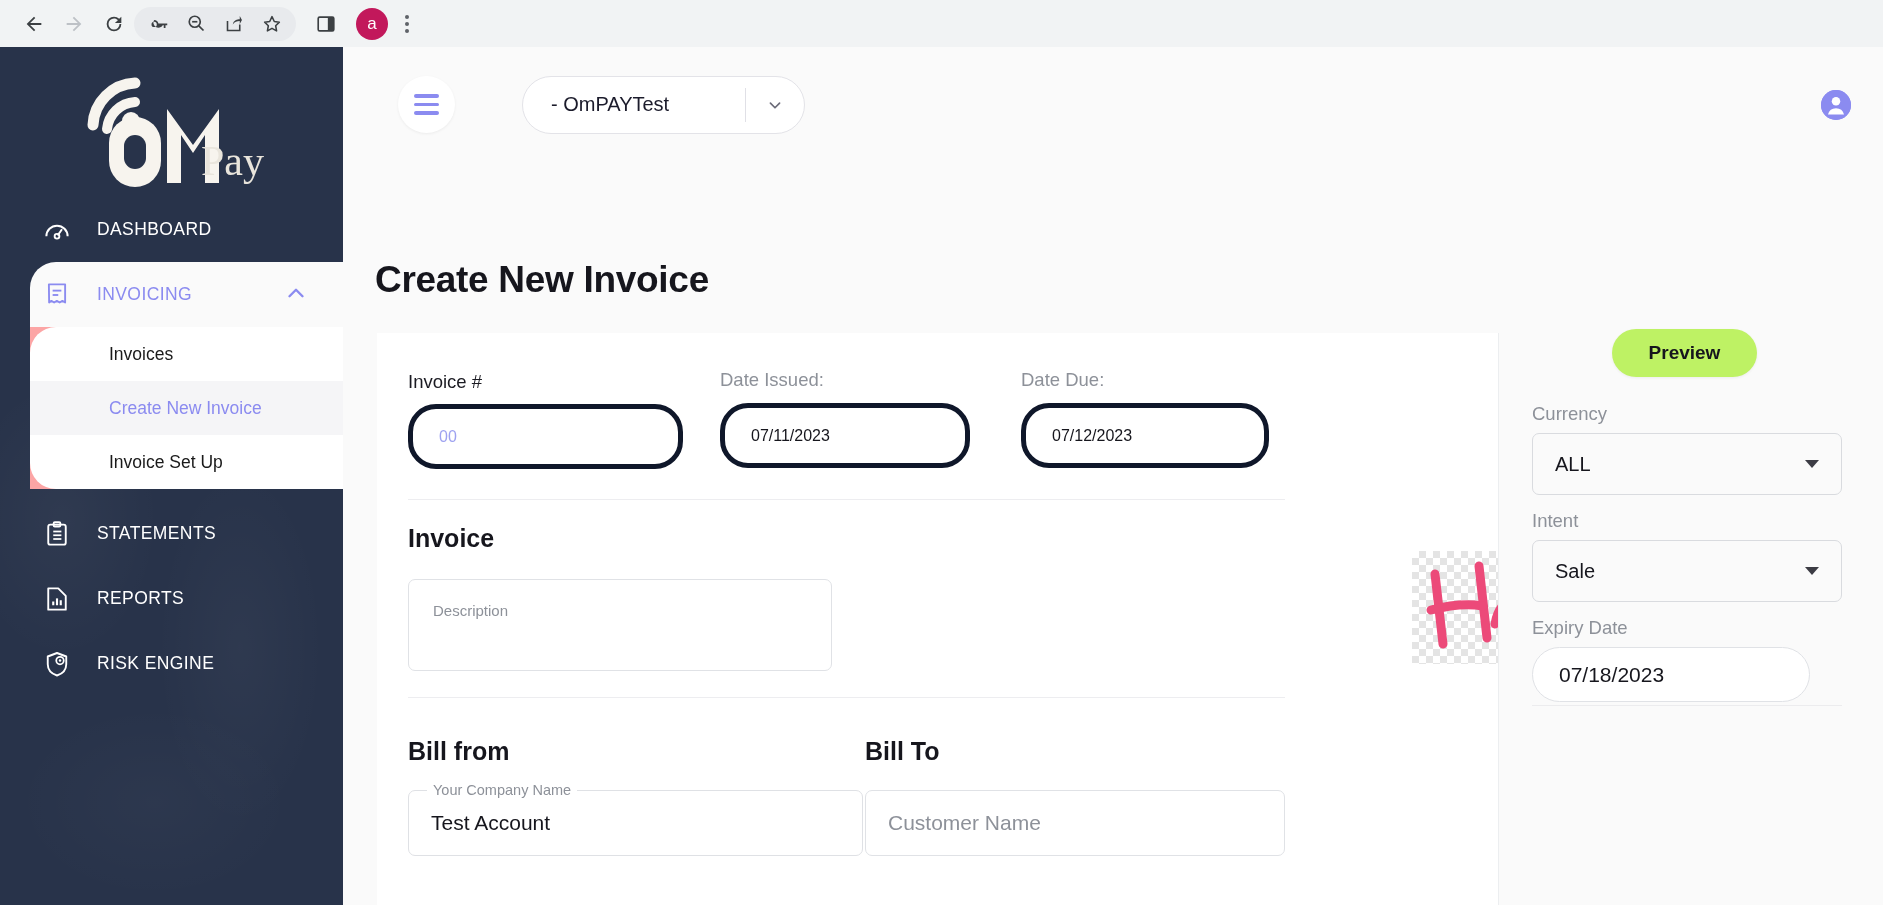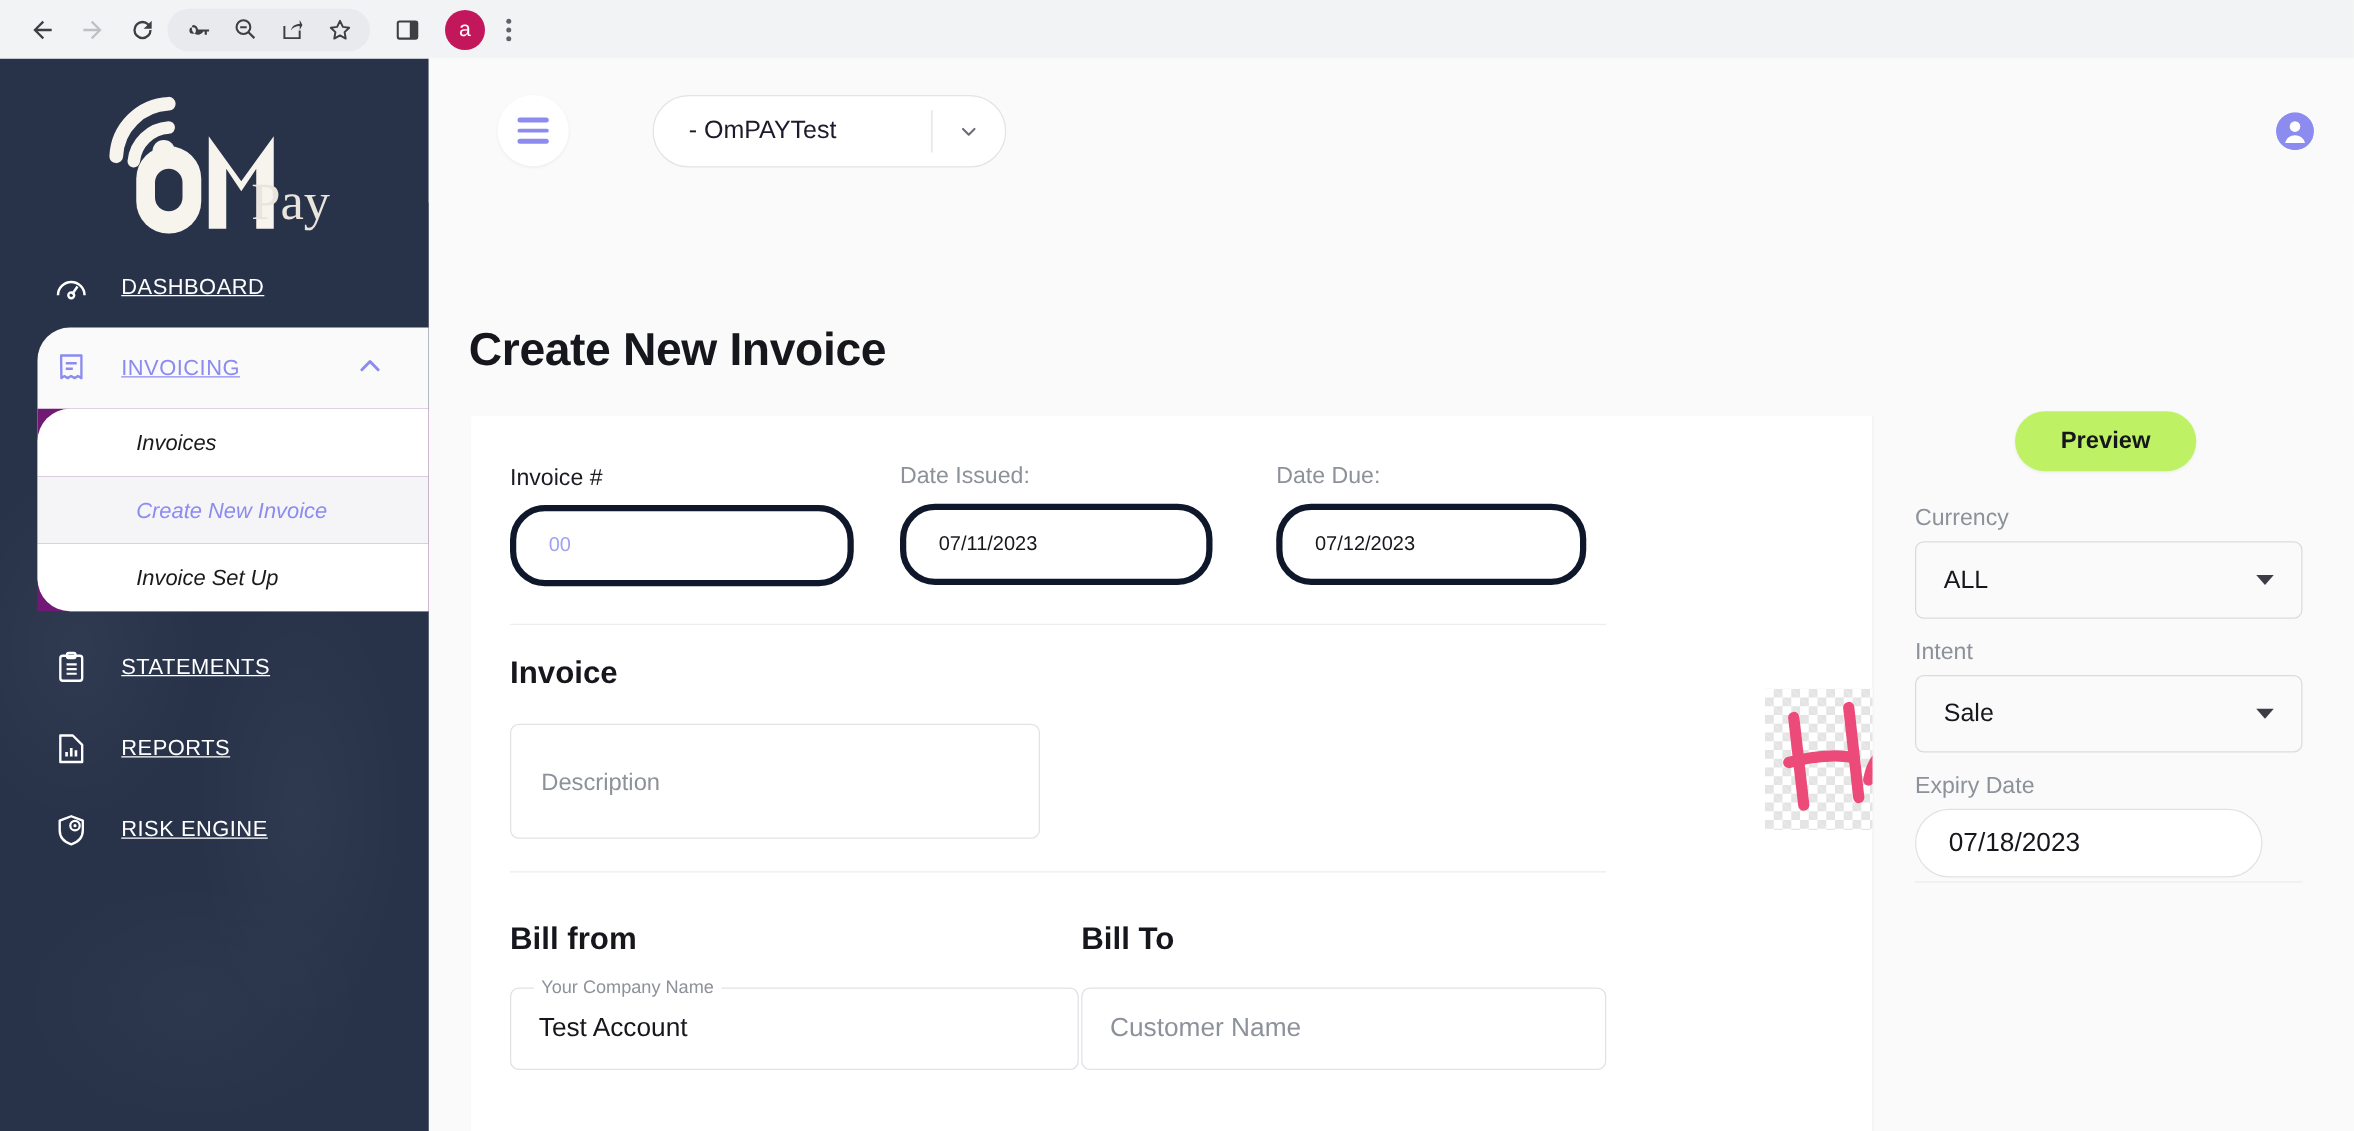--- a/index.html
+++ b/index.html
@@ -90,21 +90,20 @@
     height: 150px;
     display: flex; align-items: center; justify-content: center;
     padding-top: 12px;
   }
   .nav-list { position: relative; z-index: 2; }
   .nav-item {
     display: flex; align-items: center;
     height: 65px; padding-left: 42px;
     color: #ffffff;
     position: relative;
-    text-decoration: underline;
   }
   .nav-item .nav-icon {
     width: 34px; flex: 0 0 34px;
     display: flex; align-items: center; justify-content: flex-start;
   }
   .nav-item .nav-label {
     font-size: 17.5px; letter-spacing: .4px;
     margin-left: 21px; white-space: nowrap;
   }
 
@@ -116,21 +115,21 @@
     border-bottom-left-radius: 26px;
     margin-left: 30px;
     width: 313px;
   }
   .group-active .nav-item { padding-left: 12px; color: #8b8bf0; }
   .group-active .nav-label { color: #8b8bf0; }
   .group-chevron {
     position: absolute; right: 34px; top: 50%;
     transform: translateY(-50%);
   }
-  .sub-list { background: #701a75; font-style: italic; }
+  .sub-list { background: #fca5a5; }
   .sub-item {
     height: 54px; display: flex; align-items: center;
     padding-left: 79px;
     font-size: 17.5px; color: #1a1a1a;
     background: #ffffff;
     position: relative;
   }
   .sub-item.sub-selected { color: #8b8bf0; background: #f5f5f7; }
   .sub-item:first-child { border-top-left-radius: 26px; }
   .sub-item:last-child  { border-bottom-left-radius: 26px; }
@@ -204,22 +203,22 @@
     display: flex; align-items: center;
     padding: 0 26px;
     font-size: 16px; color: #16161d;
   }
   .pill-input.placeholder { color: #9ea2f0; }
   .rect-input {
     background: #ffffff;
     border: 1px solid #e0e2e6;
     border-radius: 7px;
     display: flex; align-items: flex-start;
-    padding: 36px 24px;
-    font-size: 19px; color: #8d9199;
+    padding: 22px 24px;
+    font-size: 15px; color: #8d9199;
   }
   .divider-line {
     position: absolute; height: 1px; background: #ededf0;
   }
   .section-title { font-size: 25px; font-weight: 600; color: #16161d; }
 
   
   .hello-img {
     position: absolute;
     left: 1035px; top: 218px;

